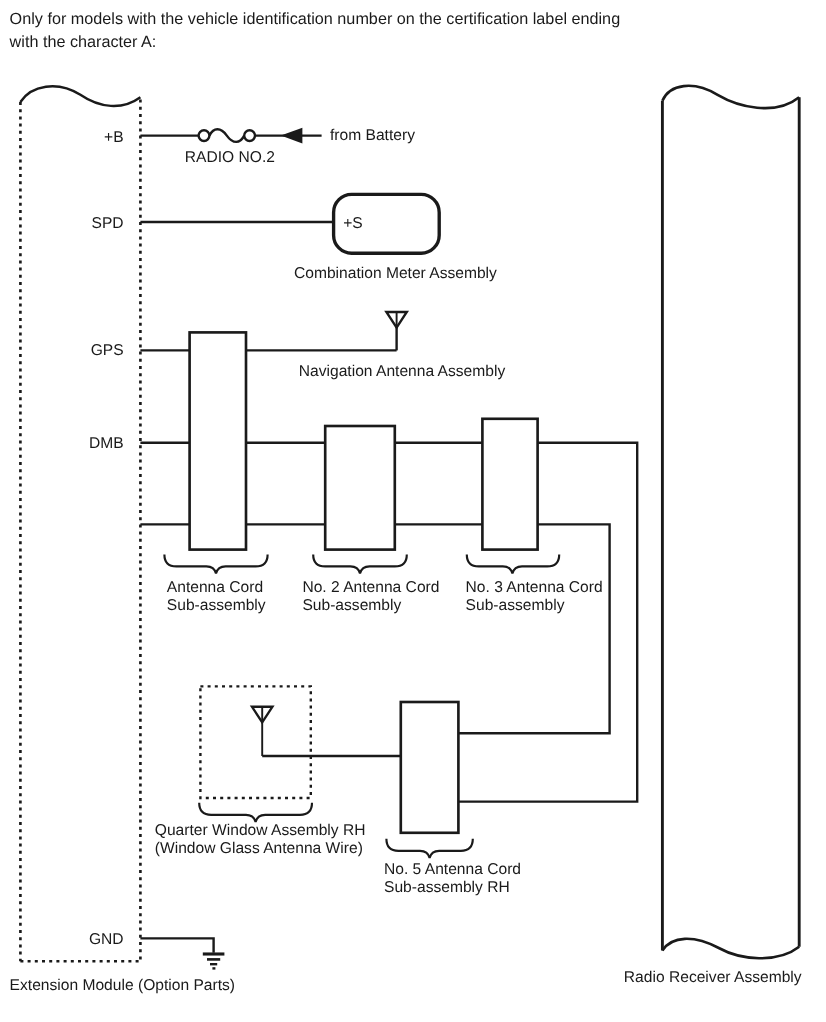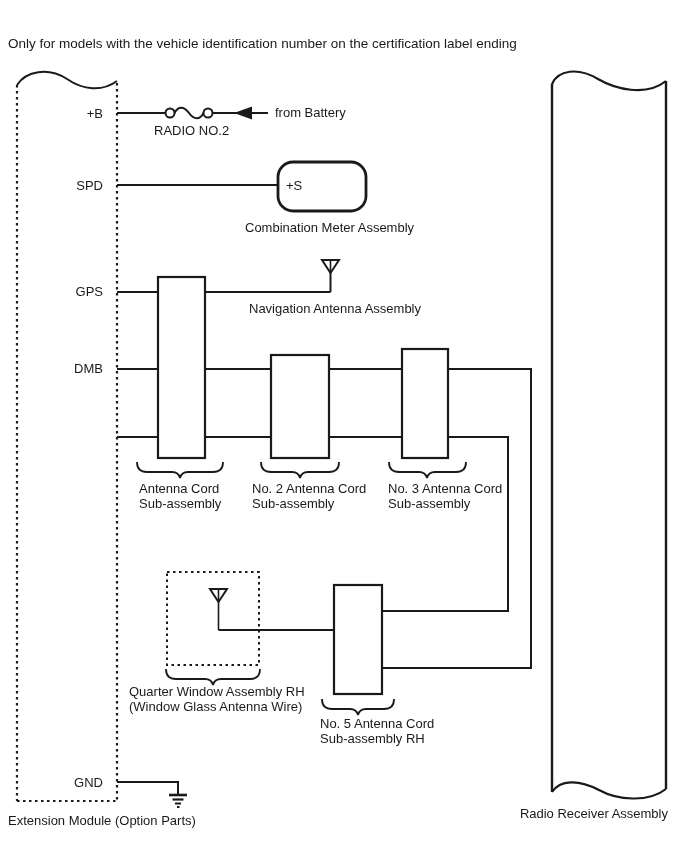--- a/index.html
+++ b/index.html
@@ -1,25 +1,26 @@
 <!DOCTYPE html>
 <html><head>
 <meta charset="utf-8">
 <style>
   html,body{margin:0;padding:0;background:#ffffff;}
   body{width:688px;height:852px;position:relative;font-family:"Liberation Sans",sans-serif;color:#1a1a1a;}
-  .note{position:absolute;left:8px;top:6px;width:620px;font-size:13.5px;line-height:19px;color:#1a1a1a;margin-top:28px;}
+  .note{position:absolute;left:8px;top:6px;width:620px;font-size:13.5px;line-height:19px;color:#1a1a1a;}
   svg{position:absolute;left:0;top:0;}
   svg text{font-family:"Liberation Sans",sans-serif;font-size:13px;fill:#1a1a1a;}
 </style>
 </head>
 <body>
 
 <div class="note">
   <div>Only for models with the vehicle identification number on the certification label ending</div>
+  <div>with the character A:</div>
 </div>
 
 <svg width="688" height="852" viewBox="0 0 688 852">
 
   <g stroke="#1a1a1a" stroke-width="2" fill="none">
 
     <line x1="117" y1="113" x2="165" y2="113"></line>
     <path d="M174.5,113 C178,106 184,106 189,113 C194,120 200,120 203.5,113"></path>
     <line x1="213" y1="113" x2="268" y2="113"></line>
 

